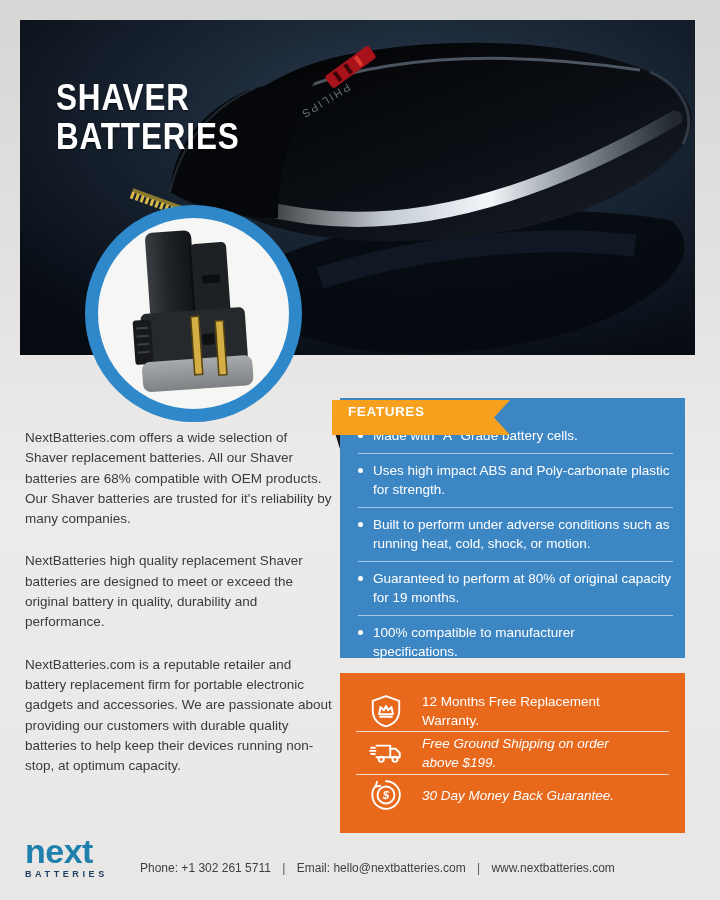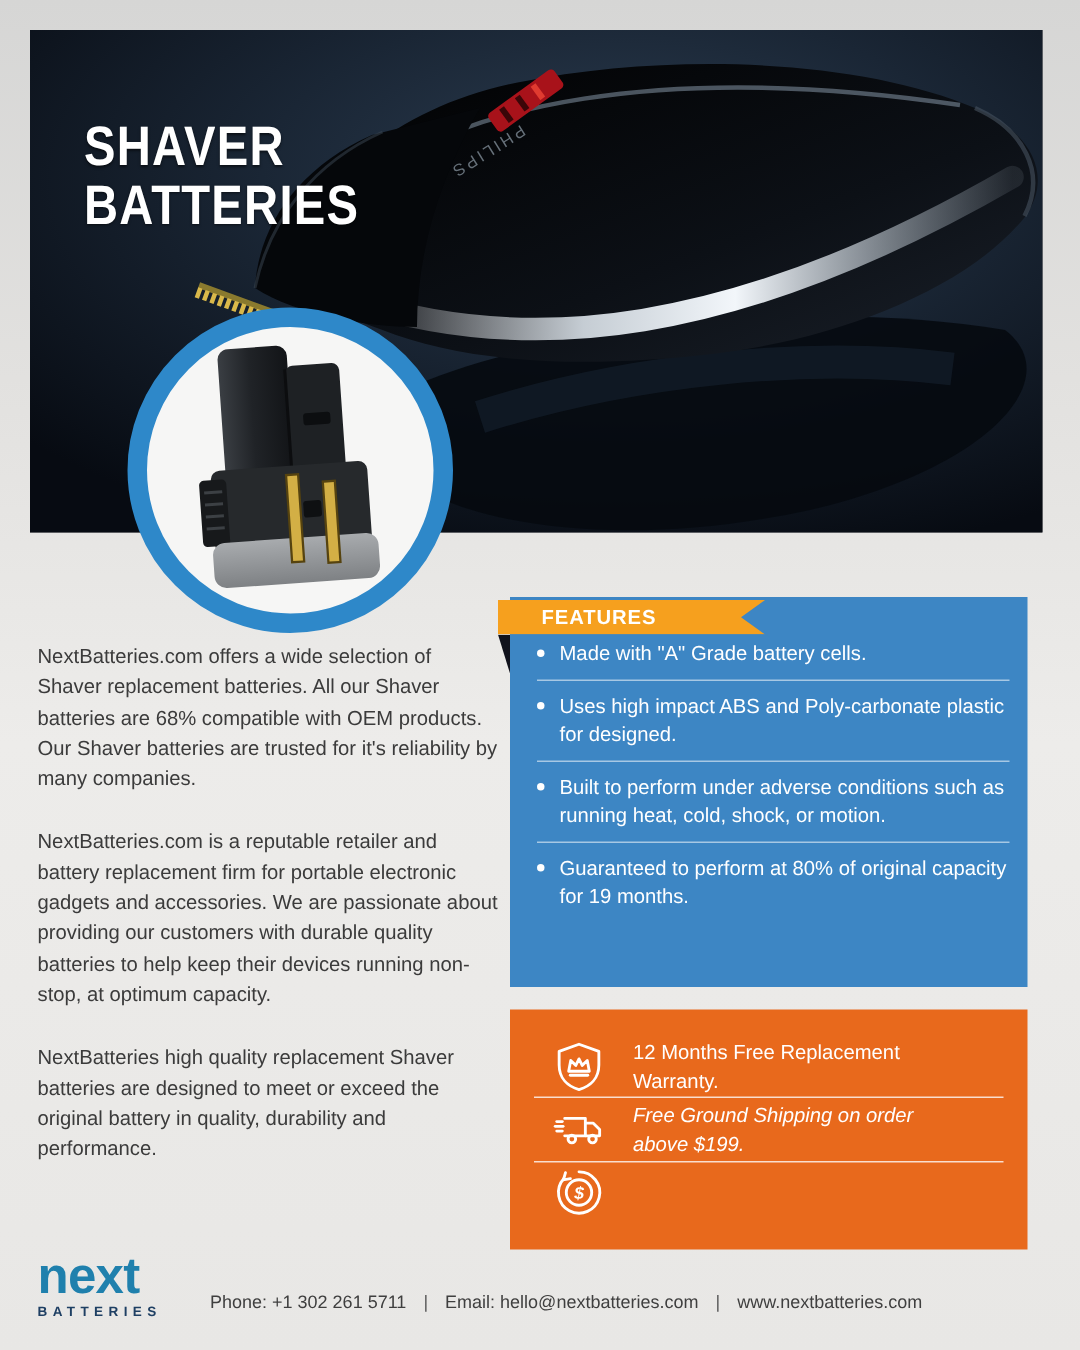--- a/index.html
+++ b/index.html
@@ -28,23 +28,23 @@
   }
   .battery-circle svg { display:block; margin:0 auto; }
 
   
   .intro { position:absolute; left:25px; top:428px; width:307px; color:#3b3b3b; }
   .intro p { font-size:13.5px; line-height:20.3px; margin-bottom:22px; }
 
   
   .features-panel { position:absolute; left:340px; top:398px; width:345px; height:260px; background:#3d86c4; }
   .features-ribbon {
-    position:absolute; left:332px; top:400px; width:178px; height:23px; z-index:3;
+    position:absolute; left:332px; top:400px; width:178px; height:35px; z-index:3;
     background:#f6a01e; color:#ffffff; font-size:13.5px; font-weight:bold; letter-spacing:.6px;
-    line-height:23px; padding-left:29px;
+    line-height:23px; padding-left:16px;
     clip-path:polygon(0 0,100% 0,calc(100% - 16px) 50%,100% 100%,0 100%);
   }
   .ribbon-fold {
     position:absolute; left:332px; top:423px; width:8px; height:26px; z-index:2;
     background:#10121c; clip-path:polygon(0 0,100% 0,100% 100%);
   }
   .features-list { list-style:none; padding:28px 12px 0 18px; }
   .features-list li { display:flex; gap:10px; padding:7px 0; }
   .features-list li:first-child { padding-top:0; }
   .features-list li + li { border-top:1px solid rgba(255,255,255,.55); }
@@ -157,45 +157,49 @@
         <path d="M48,140 h94 a8 8 0 0 1 8 8 v14 a8 8 0 0 1 -8 8 h-94 a8 8 0 0 1 -8 -8 v-14 a8 8 0 0 1 8 -8 Z" fill="url(#baseG)"></path>
         <rect x="102" y="116" width="12" height="11" rx="2" fill="#0e1012"></rect>
         <rect x="92" y="98" width="8" height="58" fill="#d3af45" stroke="#56430f" stroke-width="1.5"></rect>
         <rect x="116" y="104" width="8" height="54" fill="#d3af45" stroke="#56430f" stroke-width="1.5"></rect>
       </g>
     </svg>
   </div>
 
   <div class="intro">
     <p>NextBatteries.com offers a wide selection of Shaver replacement batteries. All our Shaver batteries are 68% compatible with OEM products. Our Shaver batteries are trusted for it's reliability by many companies.</p>
+    <p>NextBatteries high quality replacement Shaver batteries are designed to meet or exceed the original battery in quality, durability and performance.</p>
     <p>NextBatteries.com is a reputable retailer and battery replacement firm for portable electronic gadgets and accessories. We are passionate about providing our customers with durable quality batteries to help keep their devices running non-stop, at optimum capacity.</p>
-    <p>NextBatteries high quality replacement Shaver batteries are designed to meet or exceed the original battery in quality, durability and performance.</p>
   </div>
 
   <div class="features-ribbon">
     <span>FEATURES</span>
   </div>
   <div class="ribbon-fold"></div>
   <div class="features-panel">
     <ul class="features-list">
       <li>
         <span class="dot"></span>
         <span class="txt">Made with "A" Grade battery cells.</span>
       </li>
       <li>
         <span class="dot"></span>
-        <span class="txt">Uses high impact ABS and Poly-carbonate plastic for designed.</span>
+        <span class="txt">Uses high impact ABS and Poly-carbonate plastic for strength.</span>
       </li>
       <li>
         <span class="dot"></span>
         <span class="txt">Built to perform under adverse conditions such as running heat, cold, shock, or motion.</span>
       </li>
       <li>
         <span class="dot"></span>
         <span class="txt">Guaranteed to perform at 80% of original capacity for 19 months.</span>
+      </li>
+      <li>
+        <span class="dot"></span>
+        <span class="txt narrow">100% compatible to manufacturer specifications.</span>
       </li>
     </ul>
   </div>
 
   <div class="guarantees-panel">
     <div class="g-row">
       <svg class="g-icon" viewBox="0 0 34 34" aria-hidden="true" fill="none" stroke="#ffffff" stroke-width="1.8" stroke-linejoin="round" stroke-linecap="round">
         <path d="M17 3 L29.5 7.5 V16 C29.5 24.5 24 29.5 17 31.5 C10 29.5 4.5 24.5 4.5 16 V7.5 Z"></path>
         <path d="M10.5 20 L11.8 13.2 L15 16.3 L17 12.2 L19 16.3 L22.2 13.2 L23.5 20 Z"></path>
         <path d="M11.5 22.5 H22.5"></path>
@@ -216,20 +220,21 @@
     </div>
     <div class="g-row">
       <svg class="g-icon" viewBox="0 0 34 34" aria-hidden="true">
         <g fill="none" stroke="#ffffff" stroke-width="1.8" stroke-linecap="round">
           <circle cx="17" cy="17" r="8"></circle>
           <path d="M17 4 A13 13 0 1 1 7.5 8.2"></path>
           <path d="M8.5 4.5 L7.2 9 L11.6 8.3"></path>
         </g>
         <text x="17" y="21" fill="#ffffff" font-size="11" font-weight="bold" text-anchor="middle">$</text>
       </svg>
+      <span class="g-text">30 Day Money Back Guarantee.</span>
     </div>
   </div>
 
   <footer>
     <div class="logo-block">
       <div class="logo-text">next</div>
       <div class="logo-subtext">BATTERIES</div>
     </div>
     <div class="contact-line">
       <span>Phone: +1 302 261 5711</span>

